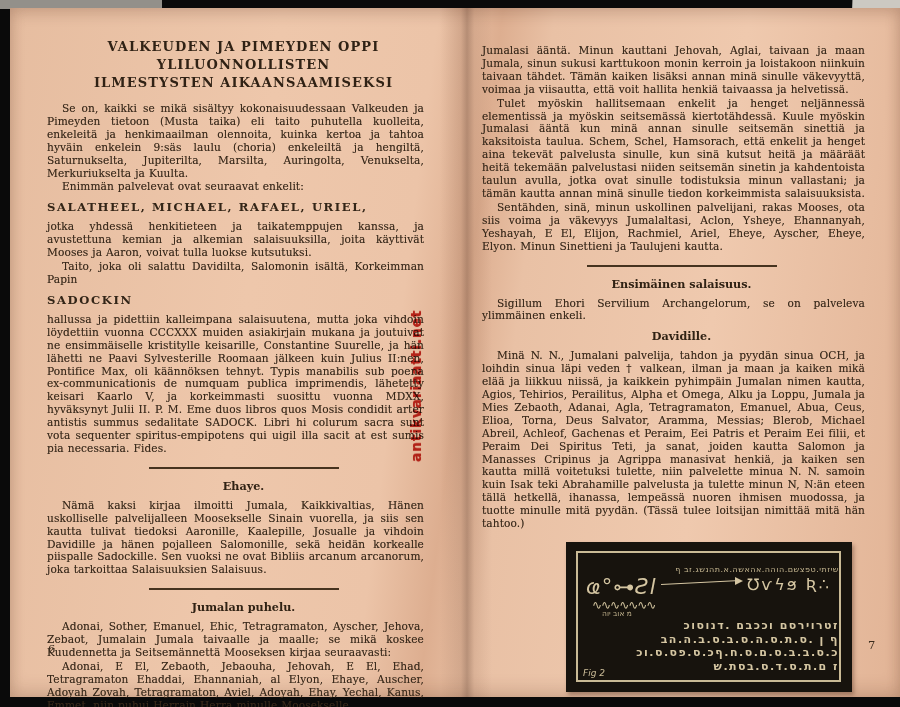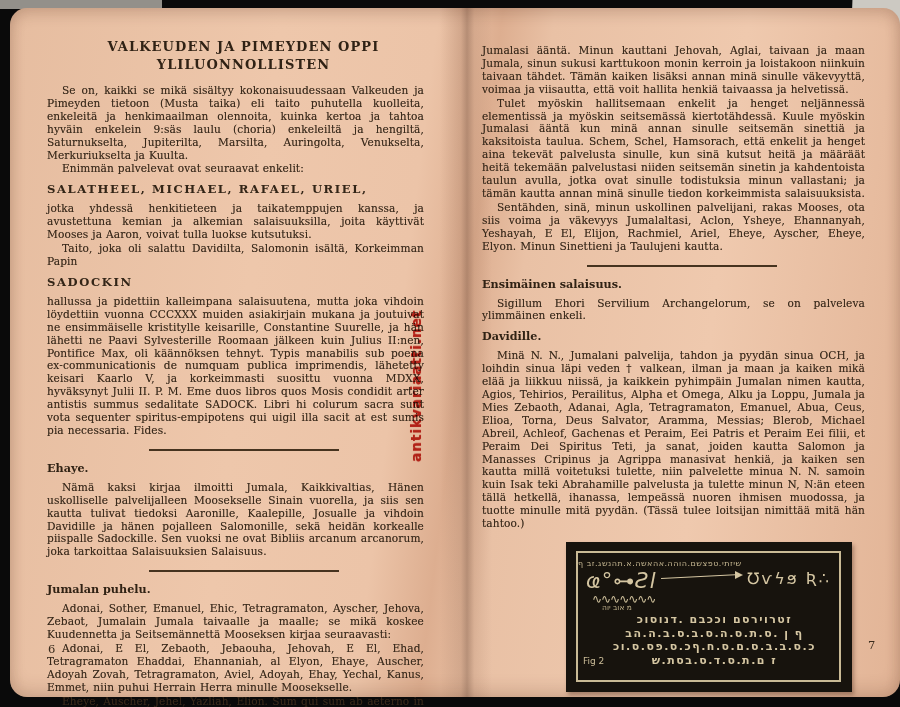--- a/index.html
+++ b/index.html
@@ -3,80 +3,81 @@
 <meta charset="utf-8">
 <style>
   html,body{margin:0;padding:0;background:#0a0a0a;}
   .scan{position:relative;width:900px;height:707px;background:#0a0a0a;overflow:hidden;
         font-family:"DejaVu Serif", serif;}
   .strip-tl{position:absolute;left:0;top:0;width:162px;height:9px;background:#93908a;}
   .patch-tr{position:absolute;right:-4px;top:-4px;width:52px;height:34px;background:#ccc9c2;
             border-bottom-left-radius:7px;transform:rotate(2deg);}
   .paper{position:absolute;left:10px;top:8px;right:0;bottom:10px;
          background:linear-gradient(97deg,#e6bda0 0%,#eec7ab 28%,#ecc4a8 44%,#ddae90 50.6%,#e9c1a5 56%,#efc9ae 76%,#e2b496 100%);
-         box-shadow:inset 0 6px 14px rgba(80,40,20,0.18), inset 0 -8px 16px rgba(80,40,20,0.15);border-radius:17px;}
+         box-shadow:inset 0 6px 14px rgba(80,40,20,0.18), inset 0 -8px 16px rgba(80,40,20,0.15);}
   .gutter-shade{position:absolute;left:430px;top:0;bottom:0;width:52px;pointer-events:none;
          background:linear-gradient(90deg,rgba(90,45,25,0) 0%,rgba(90,45,25,0.14) 40%,rgba(60,28,15,0.28) 52%,rgba(90,45,25,0.10) 66%,rgba(90,45,25,0) 100%);}
   .textblock{position:absolute;color:#38291b;}
   .tb-left{left:37px;top:30px;width:393px;}
   .tb-right{left:472px;top:36px;width:399px;}
   .pg-title{font-weight:bold;font-size:13px;line-height:18px;text-align:center;
             letter-spacing:1.1px;color:#302215;margin-bottom:10px;}
   .para{font-size:10.6px;line-height:12.9px;text-align:justify;margin:0 16px 1px 0;
         letter-spacing:0.1px;word-spacing:0.5px;text-shadow:0 0 0.5px rgba(58,40,24,0.45);}
   .ind{text-indent:15px;}
   .caps-line{font-size:11.6px;font-weight:bold;letter-spacing:1.6px;
              margin:7px 0 6px 0;color:#33251741;color:#332517;}
-  .subhead{text-align:left;font-weight:bold;font-size:11.2px;margin:7px 0 6px 0;color:#30221486;color:#302214;}
+  .subhead{text-align:center;font-weight:bold;font-size:11.2px;margin:7px 0 6px 0;color:#30221486;color:#302214;}
   .divider{width:190px;border-top:2px solid #46331f;margin:12px auto 10px auto;height:0;}
   .page-num{position:absolute;font-size:11.5px;color:#3a2b1c;}
   .pn-left{left:38px;top:634px;}
   .pn-right{left:858px;top:630px;}
   
   .stamp{position:absolute;left:300px;top:368px;width:216px;height:20px;
          transform:rotate(-90deg);transform-origin:center;
          font-family:"DejaVu Sans",sans-serif;font-weight:bold;font-size:13.5px;
          letter-spacing:1px;color:rgba(196,38,30,0.88);mix-blend-mode:multiply;
          text-shadow:0.7px 0 0 rgba(196,38,30,0.55), 0 0 1px rgba(196,38,30,0.35);
          text-align:center;}
   
   .seal{position:relative;margin:12px 0 0 84px;width:286px;height:150px;background:#17130d;
         box-shadow:2px 3px 4px rgba(60,30,15,0.35);}
   .seal-inner{position:absolute;left:10px;right:11px;top:9px;bottom:10px;border:2px solid #c9ba95;
               font-family:"DejaVu Sans",sans-serif;color:#d5c6a2;overflow:hidden;}
-  .s-row-top{font-size:8px;line-height:11px;letter-spacing:0.5px;text-align:left;
-             white-space:nowrap;color:#c7b892;margin-top:5px;}
+  .s-row-top{font-size:8px;line-height:11px;letter-spacing:0.5px;text-align:right;
+             white-space:nowrap;color:#c7b892;margin-top:11px;}
   .s-sigil{display:flex;align-items:flex-start;height:30px;padding:0 8px;}
   .s-sig-left{font-size:21px;font-style:italic;letter-spacing:1px;white-space:nowrap;}
   .s-arrow{flex:1;position:relative;height:12px;margin:0 4px;}
   .s-arrow-line{position:absolute;left:0;right:4px;top:7px;border-top:1.6px solid #d5c6a2;
                 transform:rotate(-3deg);}
   .s-arrow-head{position:absolute;right:0;top:2px;width:0;height:0;
                 border-left:8px solid #d5c6a2;border-top:4px solid transparent;
                 border-bottom:4px solid transparent;}
   .s-sig-right{font-size:16px;letter-spacing:2px;white-space:nowrap;}
   .s-wave{font-size:12px;line-height:8px;letter-spacing:-1px;color:#cfc09b;margin:-4px 0 0 14px;}
   .s-row-small{font-size:7.5px;line-height:10px;color:#bfb08b;margin-left:24px;}
   .s-heb{font-size:11px;font-weight:bold;letter-spacing:1.5px;line-height:13.5px;
-         text-align:center;white-space:nowrap;padding-left:12px;}
-  .s-fig{position:absolute;left:5px;bottom:14px;font-size:9px;color:#cdbe99;}
+         text-align:right;white-space:nowrap;padding-left:12px;}
+  .s-fig{position:absolute;left:5px;bottom:2px;font-size:9px;font-style:italic;color:#cdbe99;}
 </style>
 </head>
 <body>
 
 <div class="scan">
   <div class="strip-tl"></div>
   <div class="patch-tr"></div>
 
   <div class="paper">
     <div class="gutter-shade"></div>
 
     <div class="textblock tb-left">
       <div class="pg-title">
         <div>VALKEUDEN JA PIMEYDEN OPPI YLILUONNOLLISTEN</div>
+        <div>ILMESTYSTEN AIKAANSAAMISEKSI</div>
       </div>
       <p class="para ind">Se on, kaikki se mikä sisältyy kokonaisuudessaan Valkeuden ja Pimeyden tietoon (Musta taika) eli taito puhutella kuolleita, enkeleitä ja henkimaailman olennoita, kuinka kertoa ja tahtoa hyväin enkelein 9:säs laulu (choria) enkeleiltä ja hengiltä, Saturnukselta, Jupiterilta, Marsilta, Auringolta, Venukselta, Merkuriukselta ja Kuulta.</p>
       <p class="para ind">Enimmän palvelevat ovat seuraavat enkelit:</p>
       <div class="caps-line">SALATHEEL, MICHAEL, RAFAEL, URIEL,</div>
       <p class="para">jotka yhdessä henkitieteen ja taikatemppujen kanssa, ja avustettuna kemian ja alkemian salaisuuksilla, joita käyttivät Mooses ja Aaron, voivat tulla luokse kutsutuksi.</p>
       <p class="para ind">Taito, joka oli salattu Davidilta, Salomonin isältä, Korkeimman Papin</p>
       <div class="caps-line">SADOCKIN</div>
       <p class="para">hallussa ja pidettiin kalleimpana salaisuutena, mutta joka vihdoin löydettiin vuonna CCCXXX muiden asiakirjain mukana ja joutuivat ne ensimmäiselle kristitylle keisarille, Constantine Suurelle, ja hän lähetti ne Paavi Sylvesterille Roomaan jälkeen kuin Julius II:nen, Pontifice Max, oli käännöksen tehnyt. Typis manabilis sub poena ex-communicationis de numquam publica imprimendis, lähetetty keisari Kaarlo V, ja korkeimmasti suosittu vuonna MDXX, hyväksynyt Julii II. P. M. Eme duos libros quos Mosis condidit arter antistis summus sedalitate SADOCK. Libri hi colurum sacra sunt vota sequenter spiritus-empipotens qui uigil illa sacit at est sumis pia necessaria. Fides.</p>
       <div class="divider"></div>
       <div class="subhead">Ehaye.</div>

